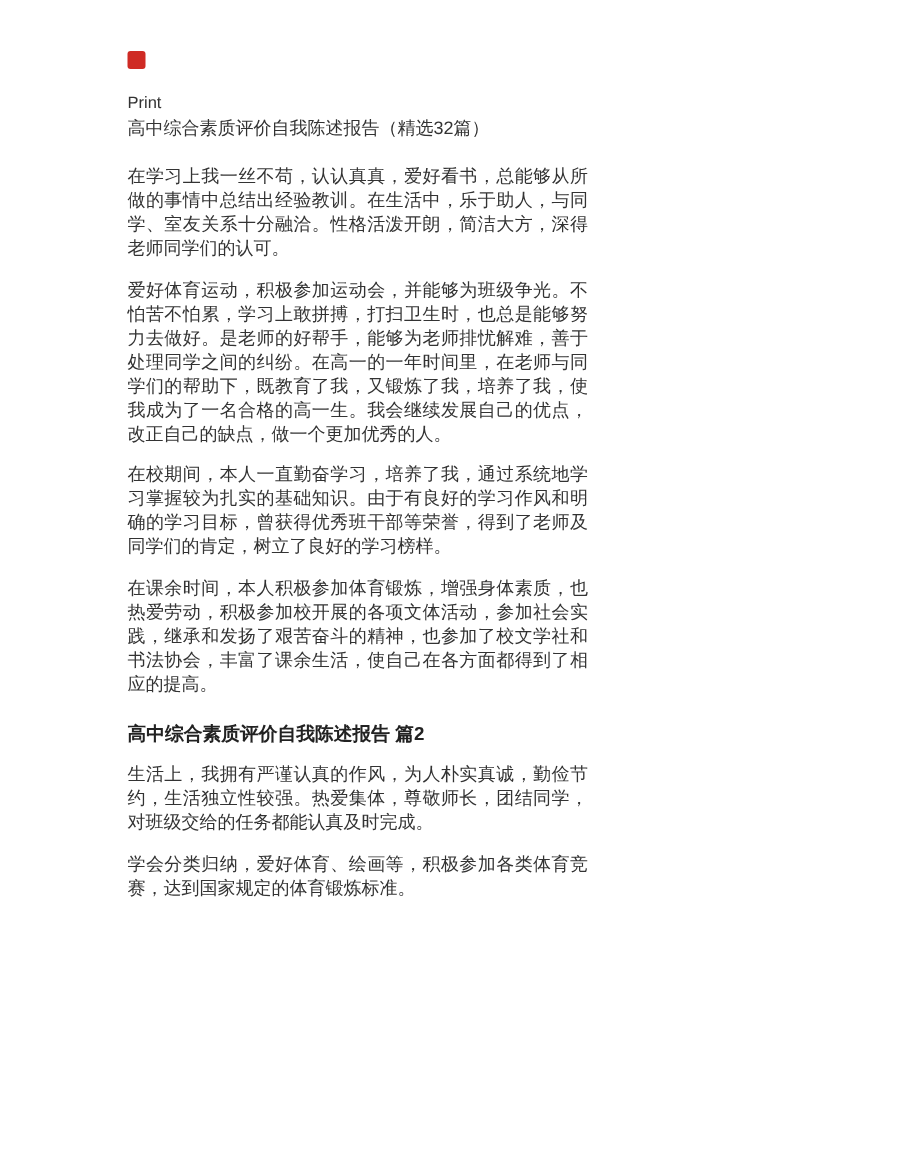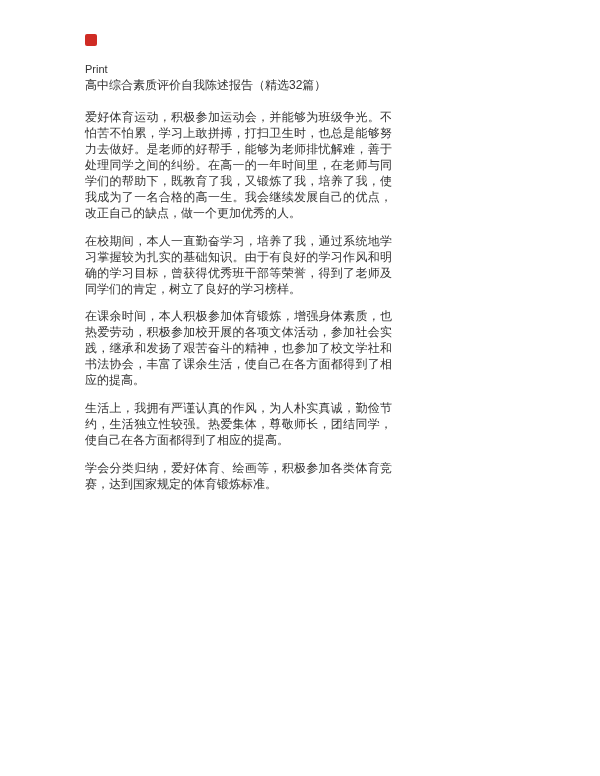--- a/index.html
+++ b/index.html
@@ -66,27 +66,29 @@
 <div class="page">
 
   <span class="logo"></span>
 
   <a class="print-link">Print</a>
 
 
   <p class="subtitle">高中综合素质评价自我陈述报告（精选32篇）</p>
 
 
+  <p class="body-para">在学习上我一丝不苟，认认真真，爱好看书，总能够从所做的事情中总结出经验教训。在生活中，乐于助人，与同学、室友关系十分融洽。性格活泼开朗，简洁大方，深得老师同学们的认可。</p>
 
   <p class="body-para">爱好体育运动，积极参加运动会，并能够为班级争光。不怕苦不怕累，学习上敢拼搏，打扫卫生时，也总是能够努力去做好。是老师的好帮手，能够为老师排忧解难，善于处理同学之间的纠纷。在高一的一年时间里，在老师与同学们的帮助下，既教育了我，又锻炼了我，培养了我，使我成为了一名合格的高一生。我会继续发展自己的优点，改正自己的缺点，做一个更加优秀的人。</p>
 
   <p class="body-para">在校期间，本人一直勤奋学习，培养了我，通过系统地学习掌握较为扎实的基础知识。由于有良好的学习作风和明确的学习目标，曾获得优秀班干部等荣誉，得到了老师及同学们的肯定，树立了良好的学习榜样。</p>
 
   <p class="body-para">在课余时间，本人积极参加体育锻炼，增强身体素质，也热爱劳动，积极参加校开展的各项文体活动，参加社会实践，继承和发扬了艰苦奋斗的精神，也参加了校文学社和书法协会，丰富了课余生活，使自己在各方面都得到了相应的提高。</p>
 
+  <h2 class="section-heading">高中综合素质评价自我陈述报告 篇2</h2>
 
 
 
-  <p class="body-para">生活上，我拥有严谨认真的作风，为人朴实真诚，勤俭节约，生活独立性较强。热爱集体，尊敬师长，团结同学，使自己在各方面都得到了相应的提高。</p>
+  <p class="body-para">生活上，我拥有严谨认真的作风，为人朴实真诚，勤俭节约，生活独立性较强。热爱集体，尊敬师长，团结同学，对班级交给的任务都能认真及时完成。</p>
 
   <p class="body-para">学会分类归纳，爱好体育、绘画等，积极参加各类体育竞赛，达到国家规定的体育锻炼标准。</p>
 
 </div>
 
 </body></html>

